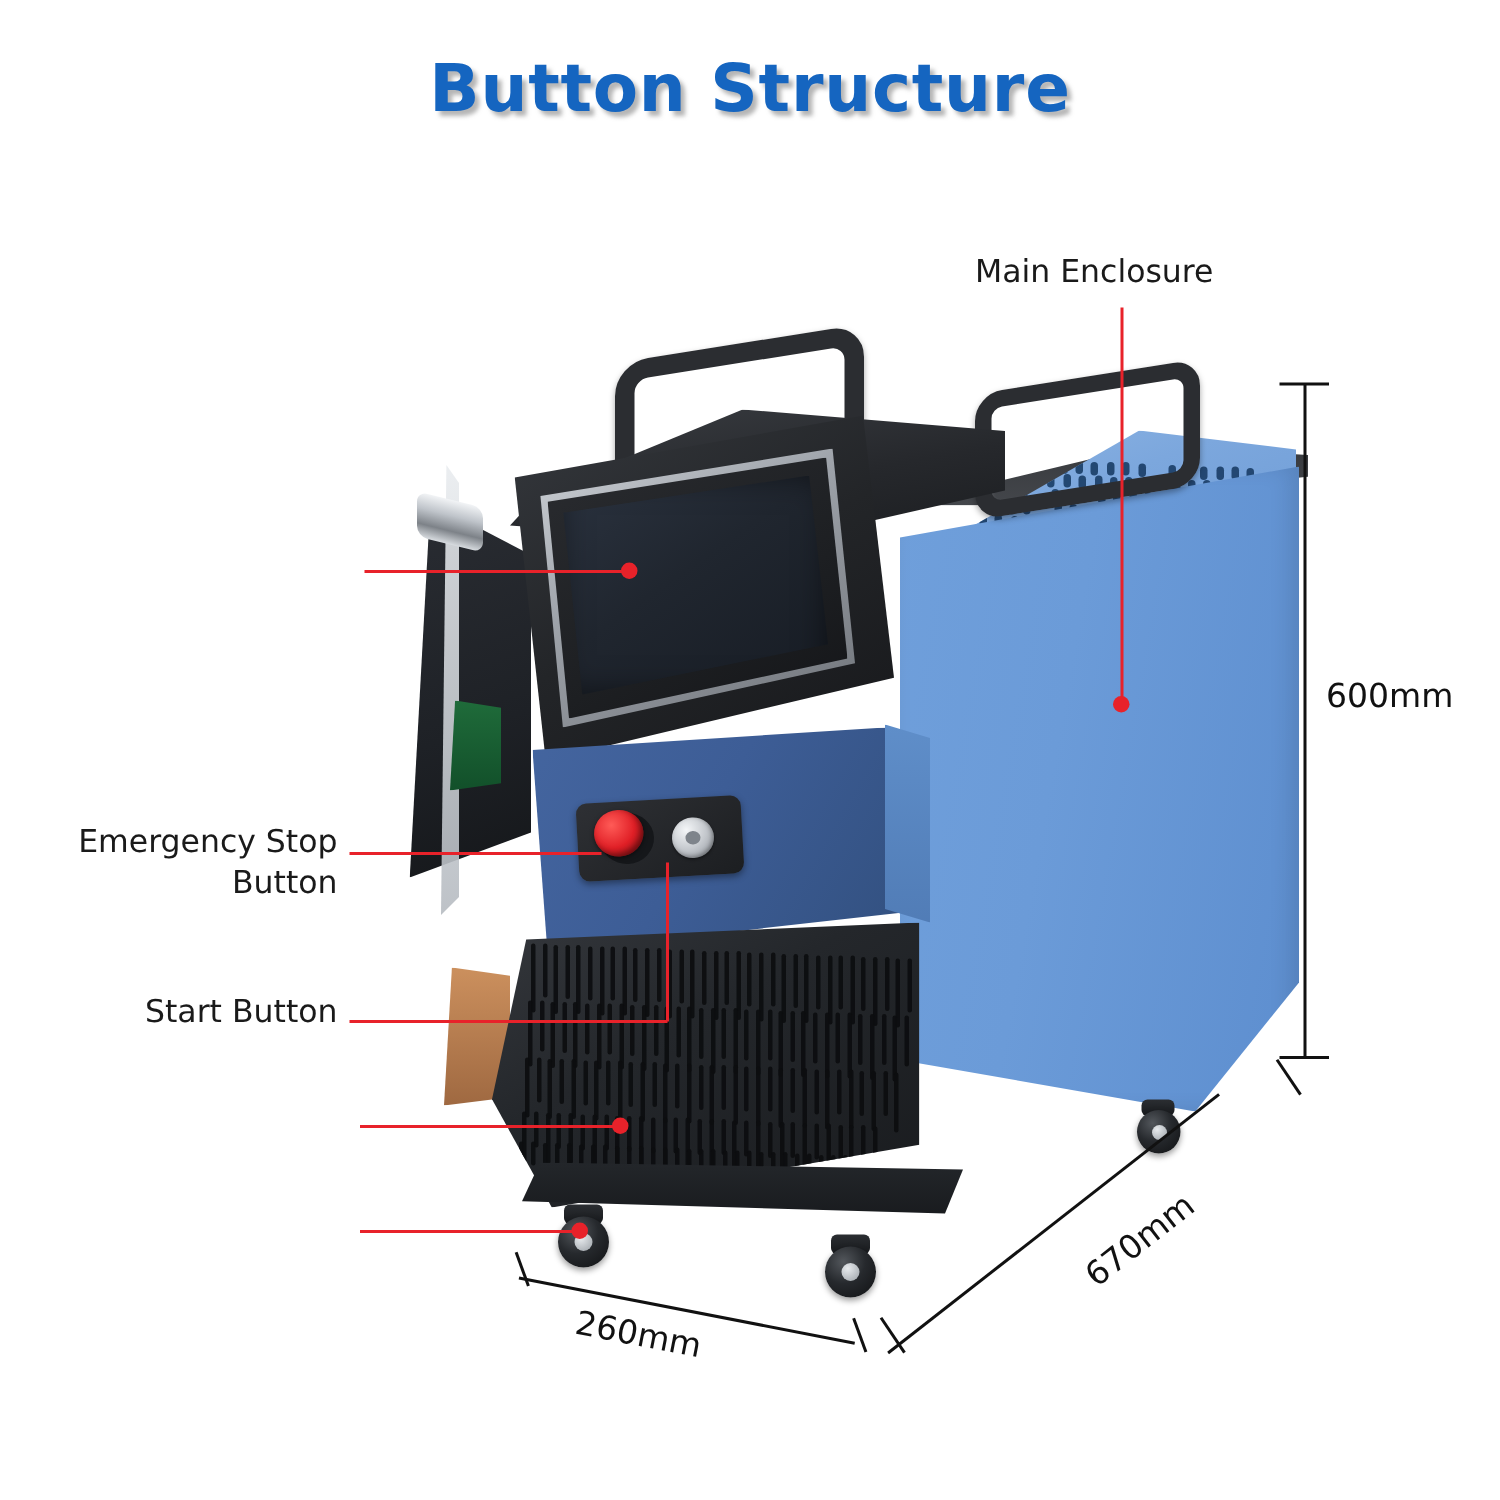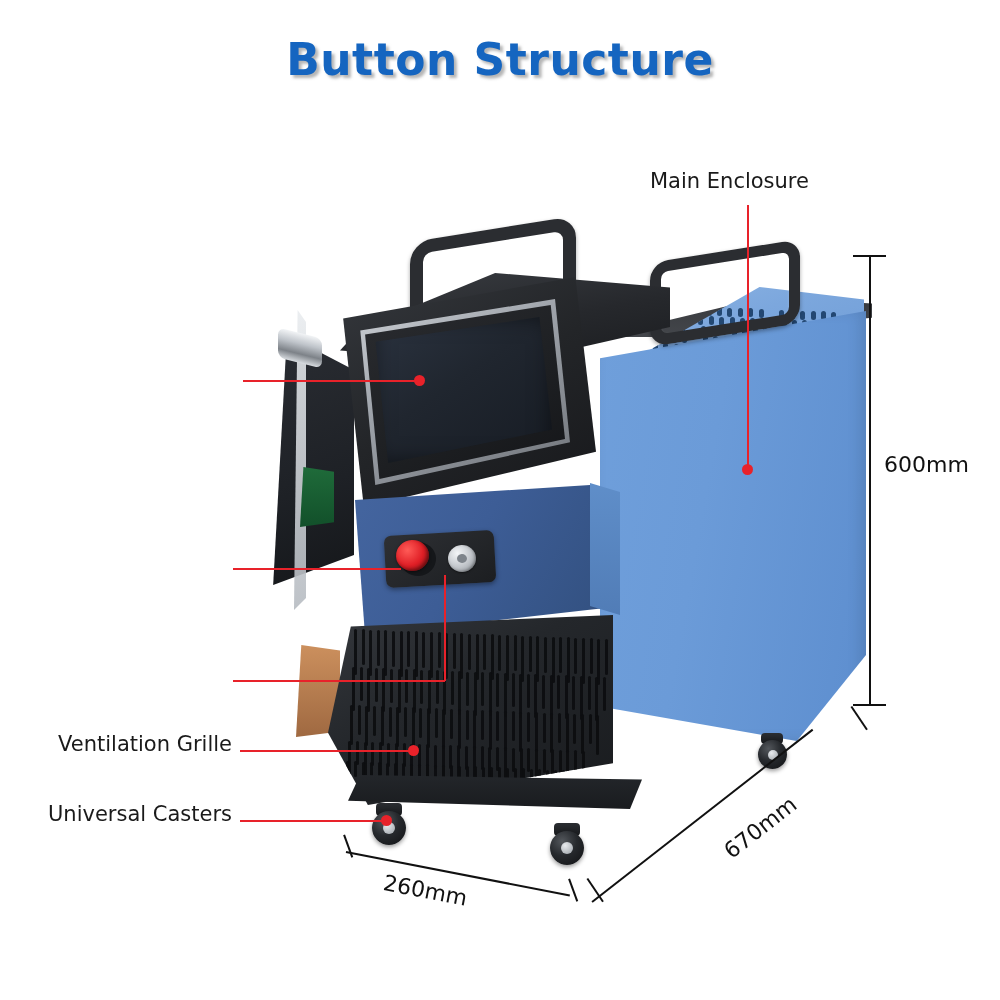--- a/index.html
+++ b/index.html
@@ -535,30 +535,31 @@
     <div class="caster" style="left:498px;top:518px;">
       <div class="fork" style="left:3px;top:0px;width:22px;height:11px;"></div>
       <div class="wheel" style="left:0px;top:7px;width:29px;height:29px;"></div>
       <div class="hub" style="left:10px;top:17px;width:10px;height:10px;"></div>
     </div>
   </div>
 
   <div class="lead lead-h" style="left:243px;top:380px;width:178px;"></div>
   <div class="dot" style="left:414px;top:375px;"></div>
 
+  <div class="label r" style="left:10px;top:548px;width:215px;">Emergency Stop
+Button</div>
   <div class="lead lead-h" style="left:233px;top:568px;width:168px;"></div>
 
+  <div class="label r" style="left:20px;top:661px;width:205px;">Start Button</div>
   <div class="lead lead-h" style="left:233px;top:680px;width:212px;"></div>
   <div class="lead lead-v" style="left:444px;top:575px;height:106px;"></div>
 
-  <div class="label r" style="left:10px;top:731px;width:222px;">Ventilation Grille</div>
   <div class="lead lead-h" style="left:240px;top:750px;width:175px;"></div>
   <div class="dot" style="left:408px;top:745px;"></div>
 
-  <div class="label r" style="left:10px;top:801px;width:222px;">Universal Casters</div>
   <div class="lead lead-h" style="left:240px;top:820px;width:148px;"></div>
   <div class="dot" style="left:381px;top:815px;"></div>
 
   <div class="label" style="left:650px;top:168px;width:360px;">Main Enclosure</div>
   <div class="lead lead-v" style="left:747px;top:205px;height:265px;"></div>
   <div class="dot" style="left:742px;top:464px;"></div>
 
   <div class="dim dim-v" style="left:869px;top:256px;height:450px;"></div>
   <div class="tick" style="left:853px;top:255px;width:33px;height:2.4px;"></div>
   <div class="tick" style="left:853px;top:704px;width:33px;height:2.4px;"></div>

